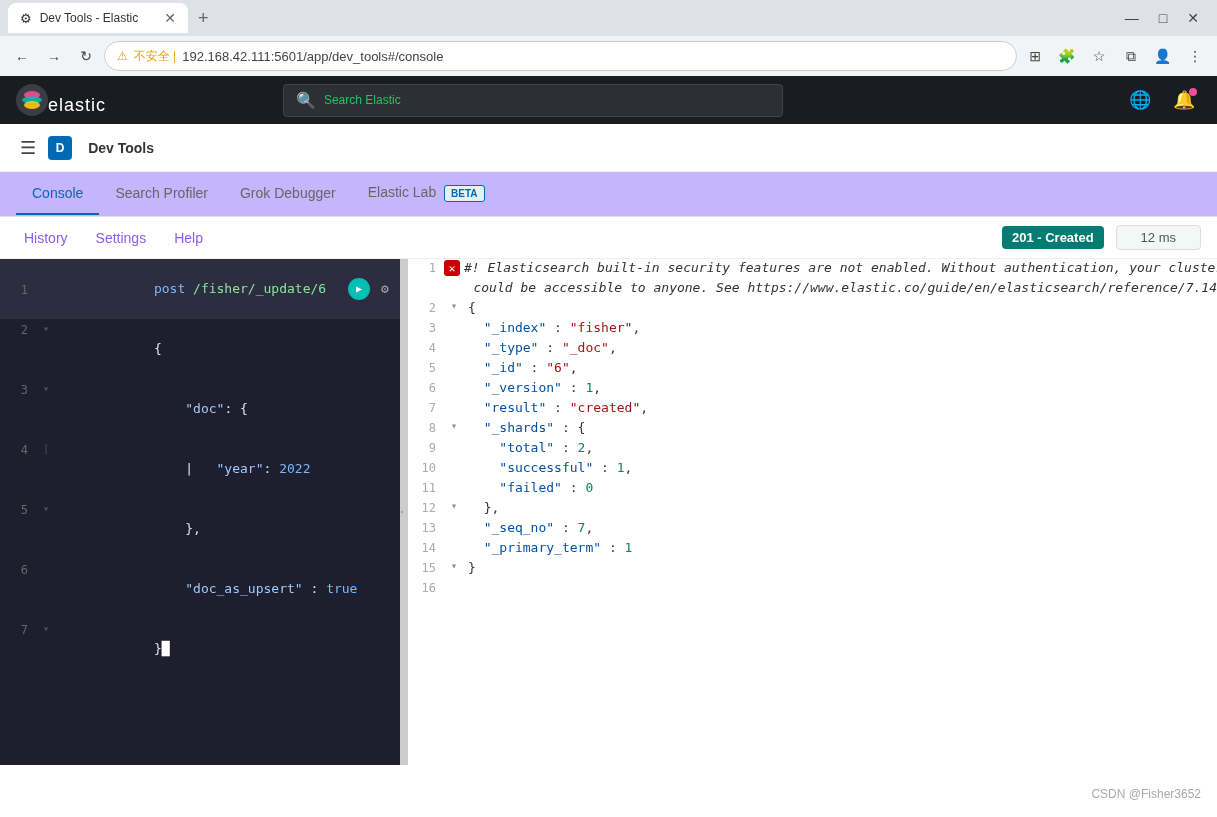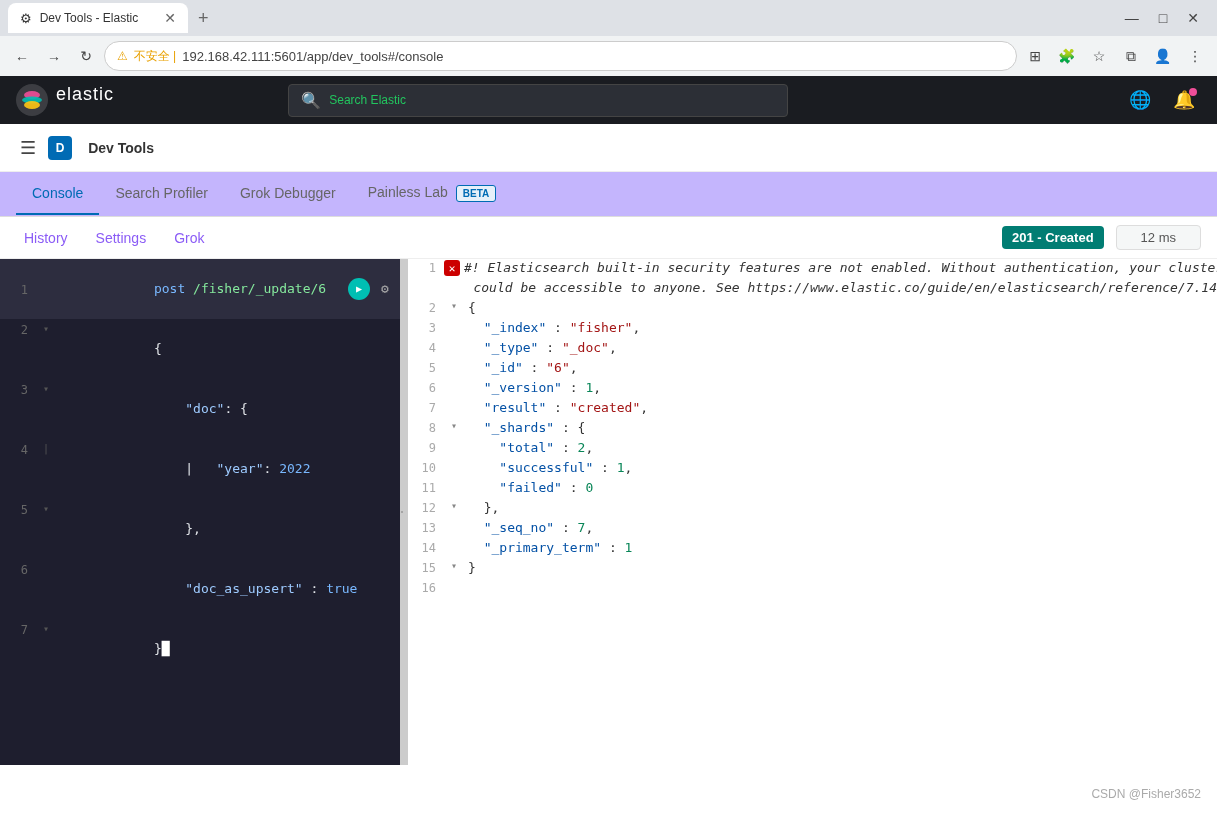--- a/index.html
+++ b/index.html
@@ -19,21 +19,21 @@
     .browser-url-text { flex: 1; color: #444; font-size: 13px; }
     .browser-actions { display: flex; gap: 4px; }
     .win-controls { display: flex; gap: 0; margin-left: auto; }
     .win-btn { background: none; border: none; cursor: pointer; padding: 4px 10px; font-size: 14px; color: #444; }
 
     
     .app { background: #fff; width: 1217px; height: 689px; display: flex; flex-direction: column; }
 
     
     .top-bar { display: flex; align-items: center; background: #1a1c21; height: 48px; padding: 0 16px; gap: 12px; }
-    .elastic-logo { display: flex; align-items: flex-start; gap: 8px; }
+    .elastic-logo { display: flex; align-items: flex-end; }
     .elastic-wordmark { color: #fff; font-size: 18px; font-weight: 300; letter-spacing: 1px; }
     .search-bar { flex: 1; max-width: 500px; margin: 0 auto; display: flex; align-items: center; background: #2c2f36; border: 1px solid #444; border-radius: 4px; padding: 6px 12px; gap: 8px; }
     .search-icon-wrap { color: #888; }
     .search-input-text { color: #22c55e; font-size: 12px; }
     .top-bar-right { display: flex; align-items: center; gap: 12px; margin-left: auto; }
     .top-icon-btn { background: none; border: none; cursor: pointer; color: #ccc; font-size: 18px; width: 32px; height: 32px; display: flex; align-items: center; justify-content: center; border-radius: 4px; position: relative; }
     .notification-dot { position: absolute; top: 4px; right: 4px; width: 8px; height: 8px; background: #f04e98; border-radius: 50%; }
 
     
     .second-bar { display: flex; align-items: center; background: #fff; border-bottom: 1px solid #eee; padding: 0 16px; height: 48px; gap: 8px; }
@@ -172,29 +172,29 @@
       <span>D</span>
     </div>
     <button class="breadcrumb-text">Dev Tools</button>
   </div>
 
   <div class="tabs-bar">
     <a class="tab active">Console</a>
     <a class="tab">Search Profiler</a>
     <a class="tab">Grok Debugger</a>
     <a class="tab">
-      <span>Painless Lab</span>
+      <span>Elastic Lab</span>
       <span class="beta-badge">BETA</span>
     </a>
   </div>
 
   <div class="toolbar">
     <button class="toolbar-btn">History</button>
     <button class="toolbar-btn">Settings</button>
-    <button class="toolbar-btn">Grok</button>
+    <button class="toolbar-btn">Help</button>
     <span class="status-badge">201 - Created</span>
     <span class="time-badge">12 ms</span>
   </div>
 
   <div class="editor-area">
 
     <div class="left-panel">
       <div class="code-area">
 
         <div class="code-line line1-row">

